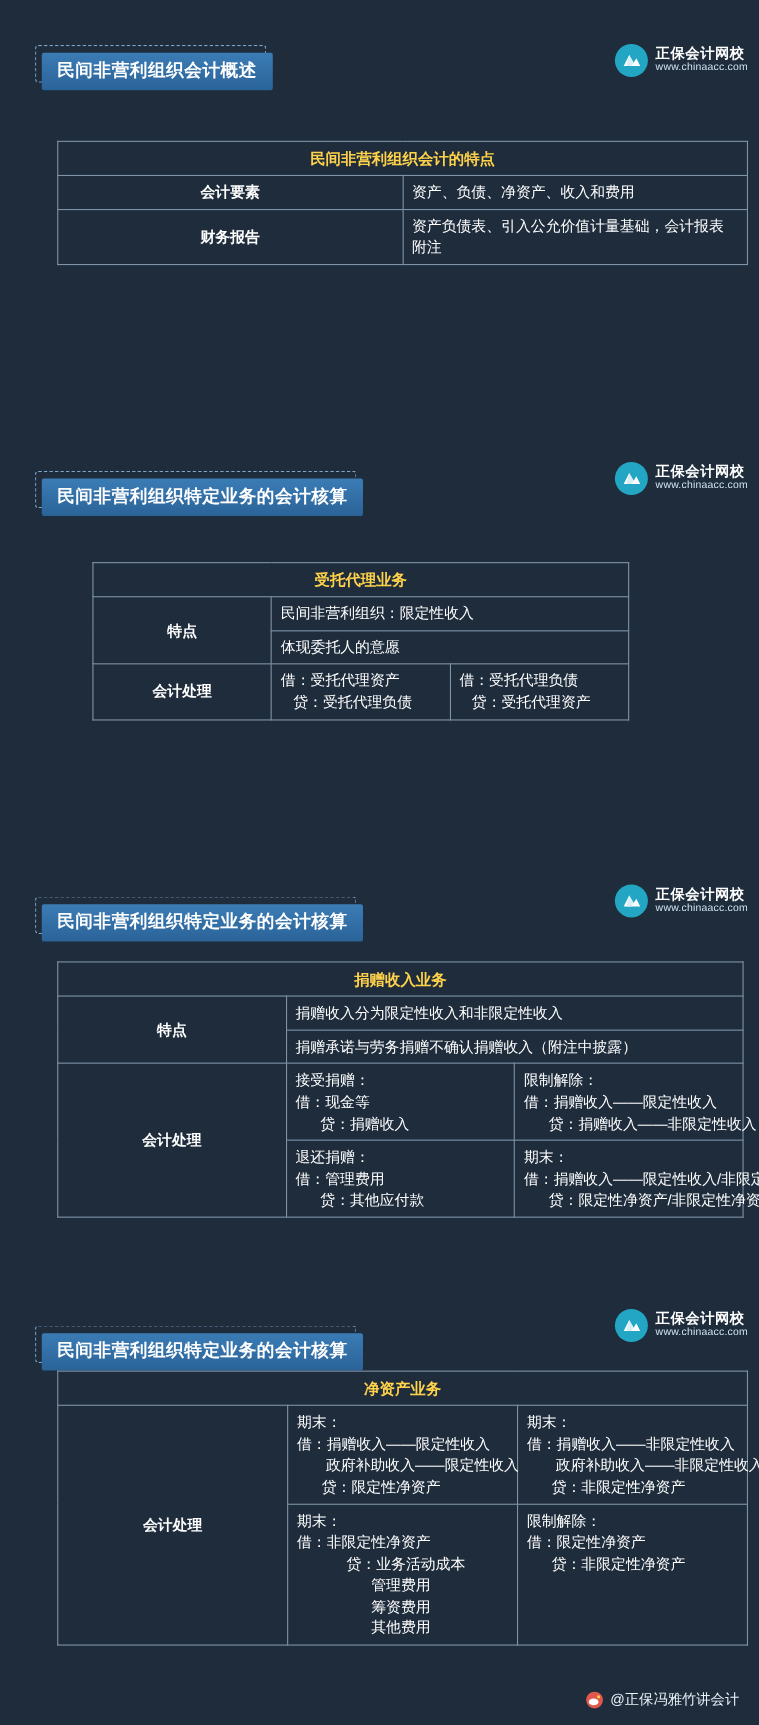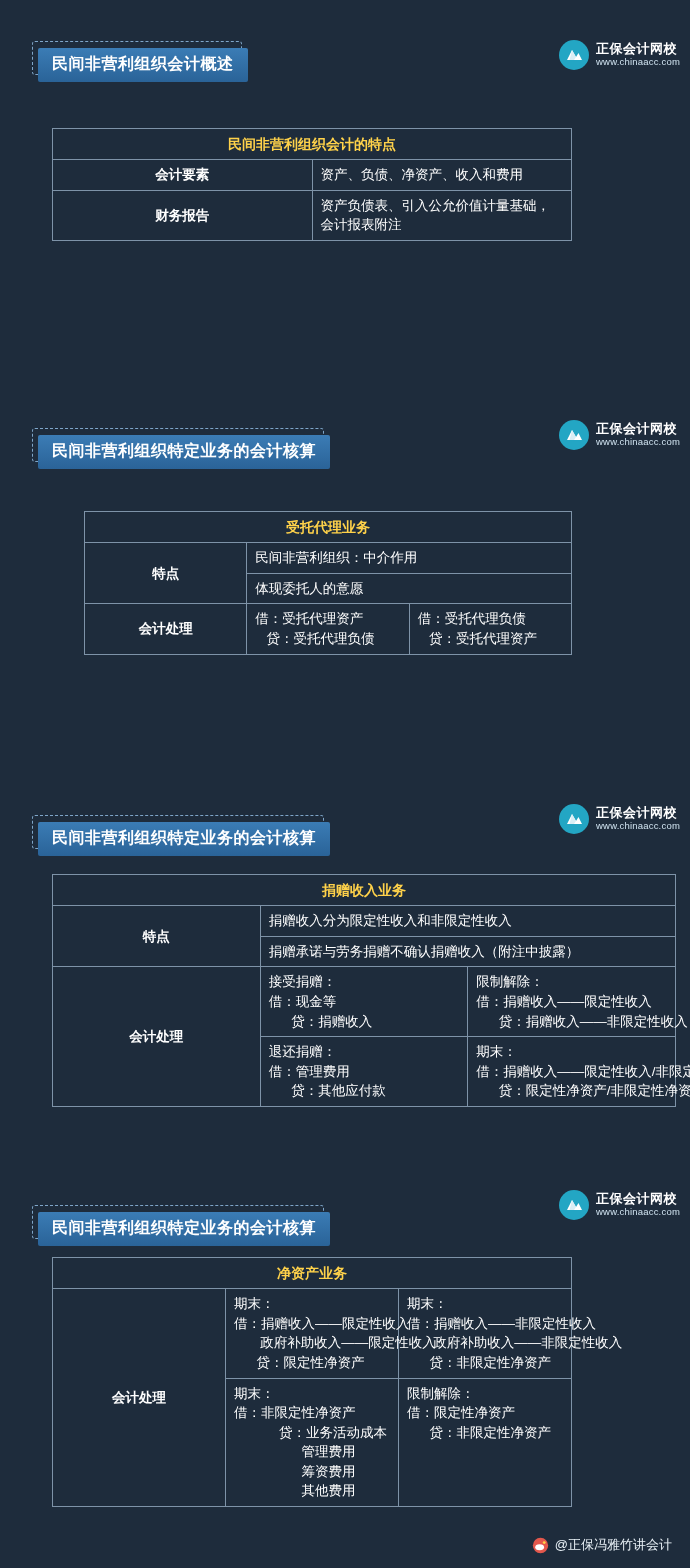--- a/index.html
+++ b/index.html
@@ -114,33 +114,33 @@
     font-size: 13px;
     color: #e9f1f7;
   }
   .weibo-icon {
     width: 17px; height: 17px; flex: none;
   }
 
   
   #sec1 { position: absolute; left: 0; top: 48px; width: 690px; }
   #sec1 .logo { right: 10px; top: -8px; }
-  #tbl1 { position: absolute; left: 52px; top: 80px; width: 520px; }
+  #tbl1 { position: absolute; left: 52px; top: 80px; width: 628px; }
 
   #sec2 { position: absolute; left: 0; top: 435px; width: 690px; }
   #sec2 .logo { right: 10px; top: -15px; }
   #tbl2 { position: absolute; left: 84px; top: 76px; width: 488px; }
 
   #sec3 { position: absolute; left: 0; top: 822px; width: 690px; }
   #sec3 .logo { right: 10px; top: -18px; }
   #tbl3 { position: absolute; left: 52px; top: 52px; width: 624px; }
 
   #sec4 { position: absolute; left: 0; top: 1212px; width: 690px; }
   #sec4 .logo { right: 10px; top: -22px; }
-  #tbl4 { position: absolute; left: 52px; top: 45px; width: 520px; }
+  #tbl4 { position: absolute; left: 52px; top: 34px; width: 628px; }
 </style>
 </head>
 <body>
 
 <div class="section" id="sec1">
   <div class="head-wrap">
     <div class="head-dashed"></div>
     <div class="head-pill">民间非营利组织会计概述</div>
   </div>
 
@@ -193,21 +193,21 @@
     </div>
   </div>
 
   <table class="t" id="tbl2">
     <tbody>
         <tr>
       <td class="title-cell" colspan="3">受托代理业务</td>
     </tr>
     <tr>
       <td class="lbl" rowspan="2" style="width:70px">特点</td>
-      <td colspan="2">民间非营利组织：中介作用</td>
+      <td colspan="2">民间非营利组织：限定性收入</td>
     </tr>
     <tr>
       <td colspan="2">体现委托人的意愿</td>
     </tr>
     <tr>
       <td class="lbl">会计处理</td>
       <td class="pre vt" style="width:166px">借：受托代理资产
    贷：受托代理负债</td>
       <td class="pre vt">借：受托代理负债
    贷：受托代理资产</td>

